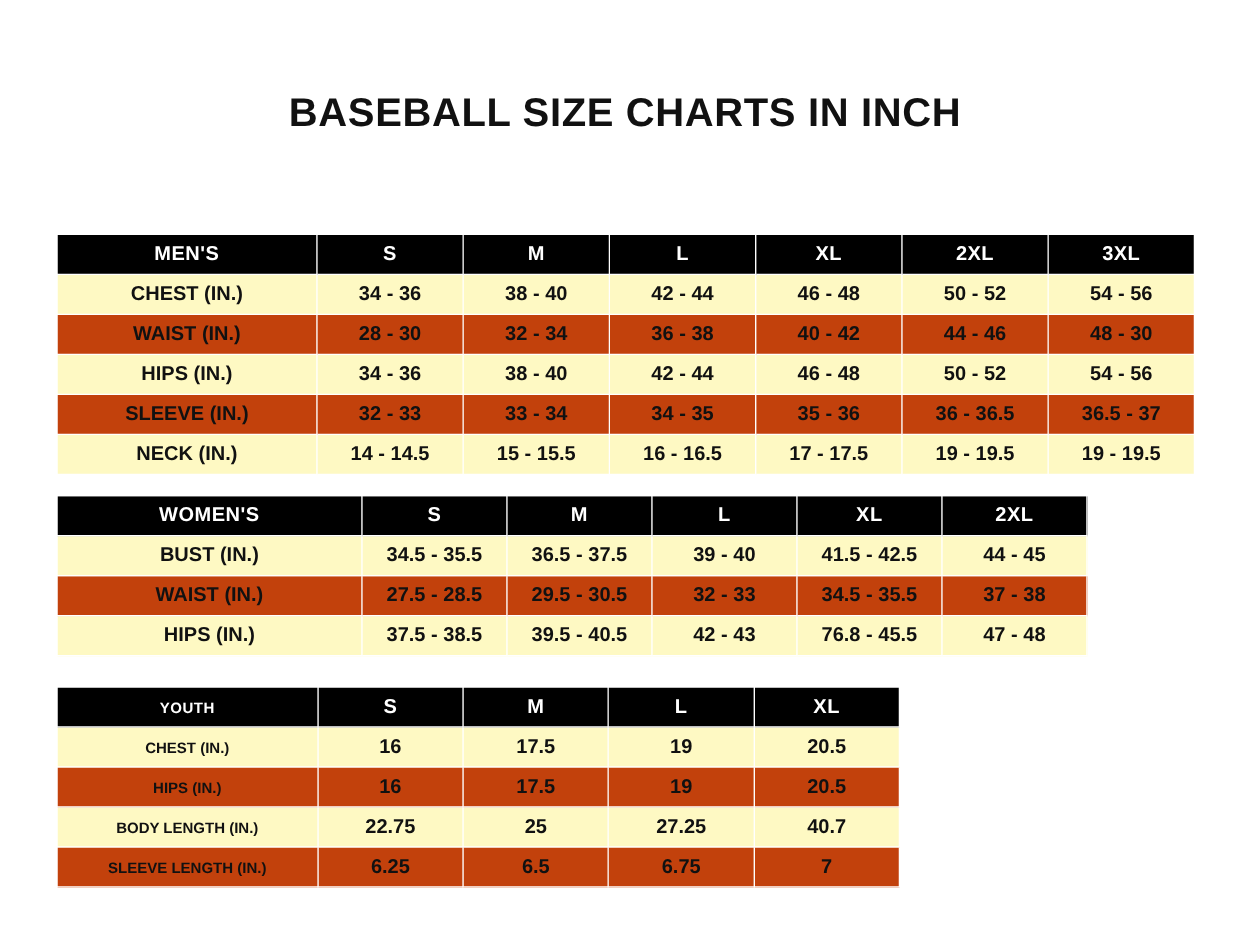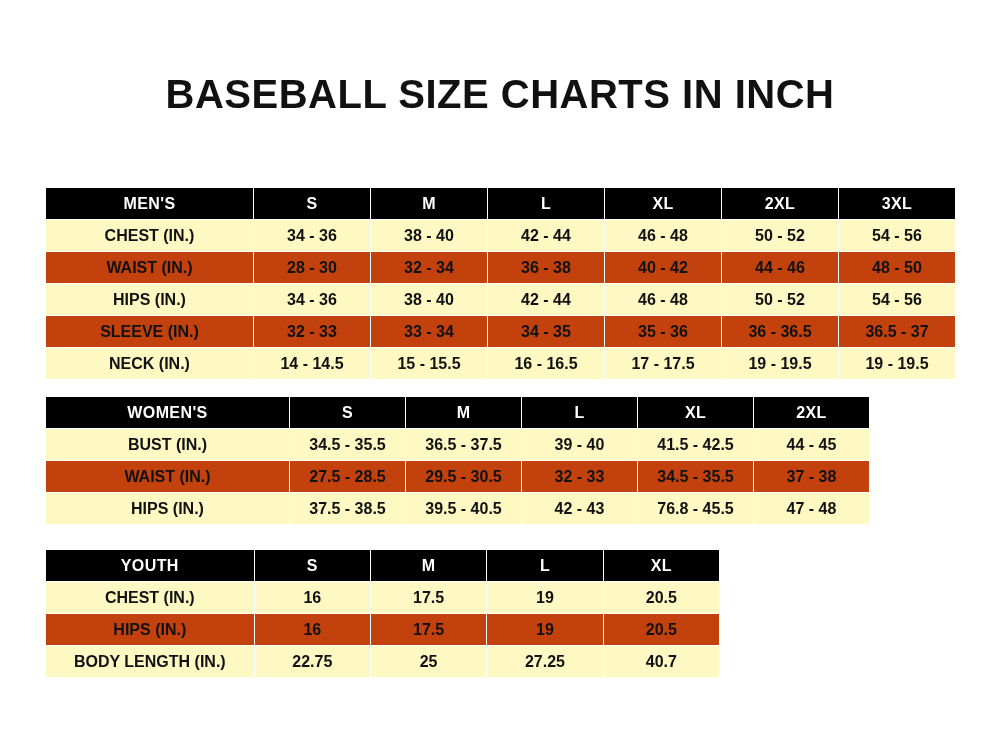--- a/index.html
+++ b/index.html
@@ -19,21 +19,21 @@
     width: 1000px;
     height: 752px;
     background: #ffffff;
   }
   .chart-title {
     position: absolute;
     top: 72px;
     left: 0;
     width: 1000px;
     text-align: center;
-    font-size: 40px;
+    font-size: 32px;
     font-weight: bold;
     letter-spacing: 0.5px;
     color: #111111;
   }
   table.size-table {
     position: absolute;
     border-collapse: collapse;
     table-layout: fixed;
     font-size: 16px;
     font-weight: bold;
@@ -84,21 +84,21 @@
   #table-womens .data-col { width: 116px; }
   
   #table-youth {
     left: 45px;
     top: 549px;
     width: 675px;
   }
   #table-youth .label-col { width: 208px; }
   #table-youth .data-col { width: 116px; }
   #table-youth td, #table-youth th { height: 31px; }
-  #table-youth .label-col { font-size: 16px; }
+  #table-youth .label-col { font-size: 12px; }
 </style>
 </head>
 <body>
 
 <div class="page">
 
   <div class="chart-title">BASEBALL SIZE CHARTS IN INCH</div>
 
   <table class="size-table" id="table-mens">
     <colgroup>
@@ -131,21 +131,21 @@
         <td>50 - 52</td>
         <td>54 - 56</td>
       </tr>
       <tr class="row-shade">
         <td class="label-col">WAIST (IN.)</td>
         <td>28 - 30</td>
         <td>32 - 34</td>
         <td>36 - 38</td>
         <td>40 - 42</td>
         <td>44 - 46</td>
-        <td>48 - 50</td>
+        <td>48 - 30</td>
       </tr>
       <tr class="row-light">
         <td class="label-col">HIPS (IN.)</td>
         <td>34 - 36</td>
         <td>38 - 40</td>
         <td>42 - 44</td>
         <td>46 - 48</td>
         <td>50 - 52</td>
         <td>54 - 56</td>
       </tr>
@@ -249,16 +249,23 @@
         <td>19</td>
         <td>20.5</td>
       </tr>
       <tr class="row-light">
         <td class="label-col">BODY LENGTH (IN.)</td>
         <td>22.75</td>
         <td>25</td>
         <td>27.25</td>
         <td>40.7</td>
       </tr>
+      <tr class="row-shade">
+        <td class="label-col">SLEEVE LENGTH (IN.)</td>
+        <td>6.25</td>
+        <td>6.5</td>
+        <td>6.75</td>
+        <td>7</td>
+      </tr>
     </tbody>
   </table>
 
 </div>
 
 </body></html>

